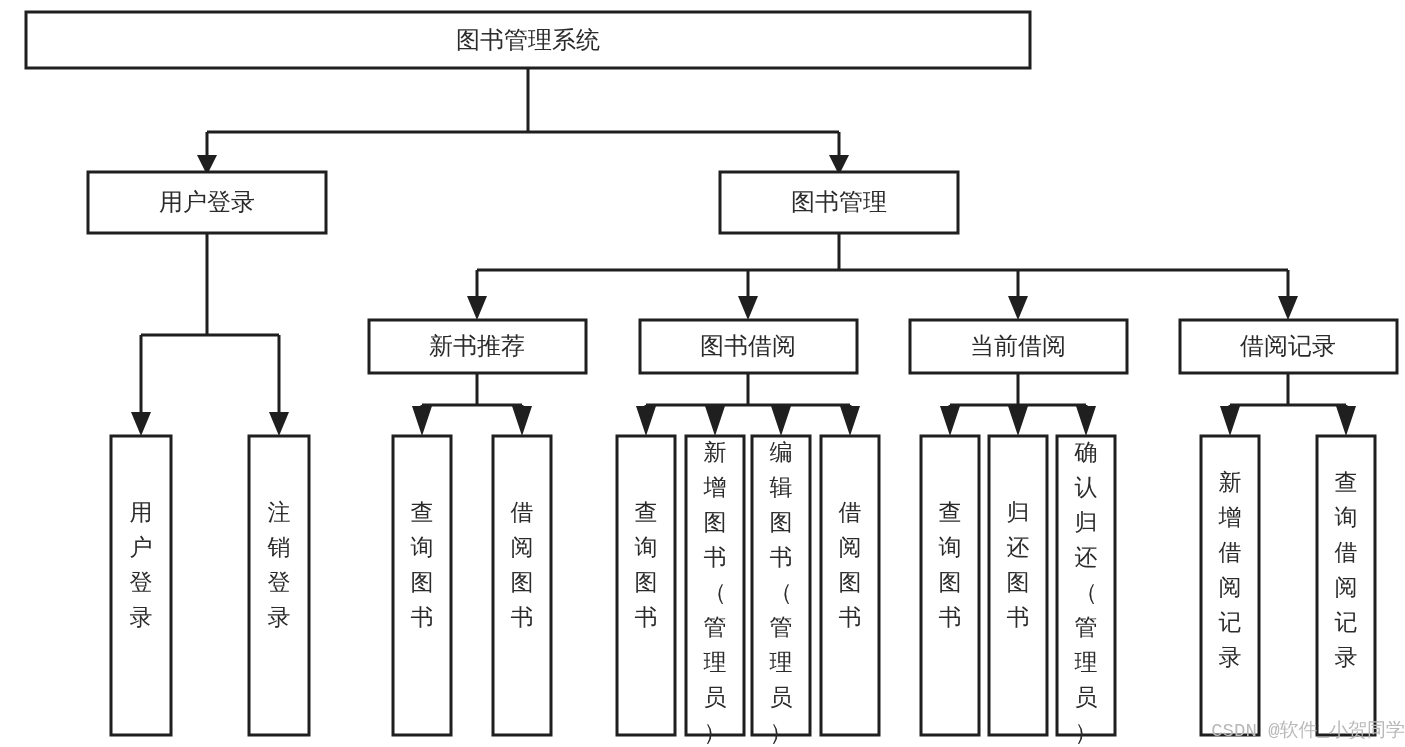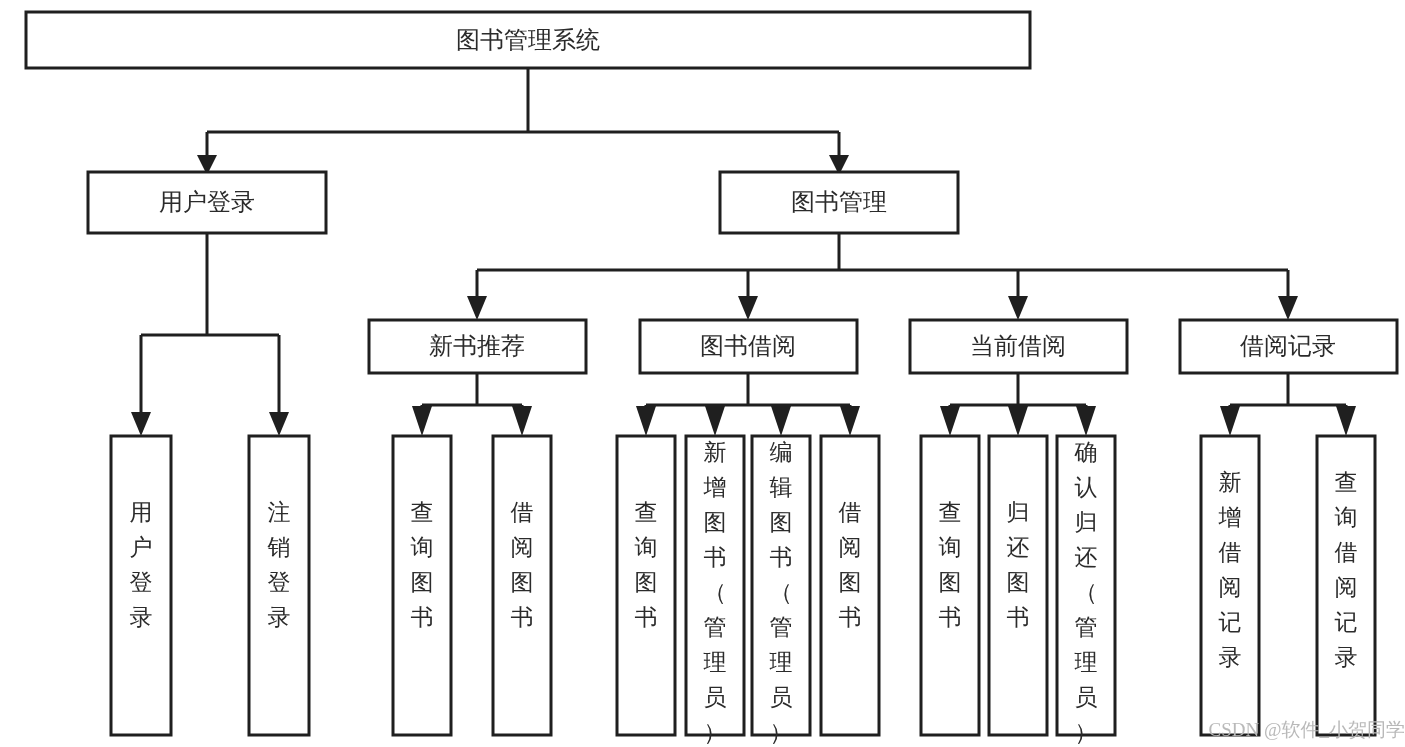--- a/index.html
+++ b/index.html
@@ -53,21 +53,21 @@
   .arrow-head {
     fill: #1f1f1f;
     stroke: none;
   }
   .watermark {
     position: absolute;
     right: 8px;
     bottom: 4px;
     color: #b9b9b9;
     font-size: 19px;
-    font-family: Liberation Serif, serif;
+    font-family: Liberation Mono, monospace;
     white-space: nowrap;
     pointer-events: none;
   }
 </style>
 </head>
 <body>
 
 <div id="diagram-root">
   <svg id="flow" viewBox="0 0 1405 747" xmlns="http://www.w3.org/2000/svg">
 

